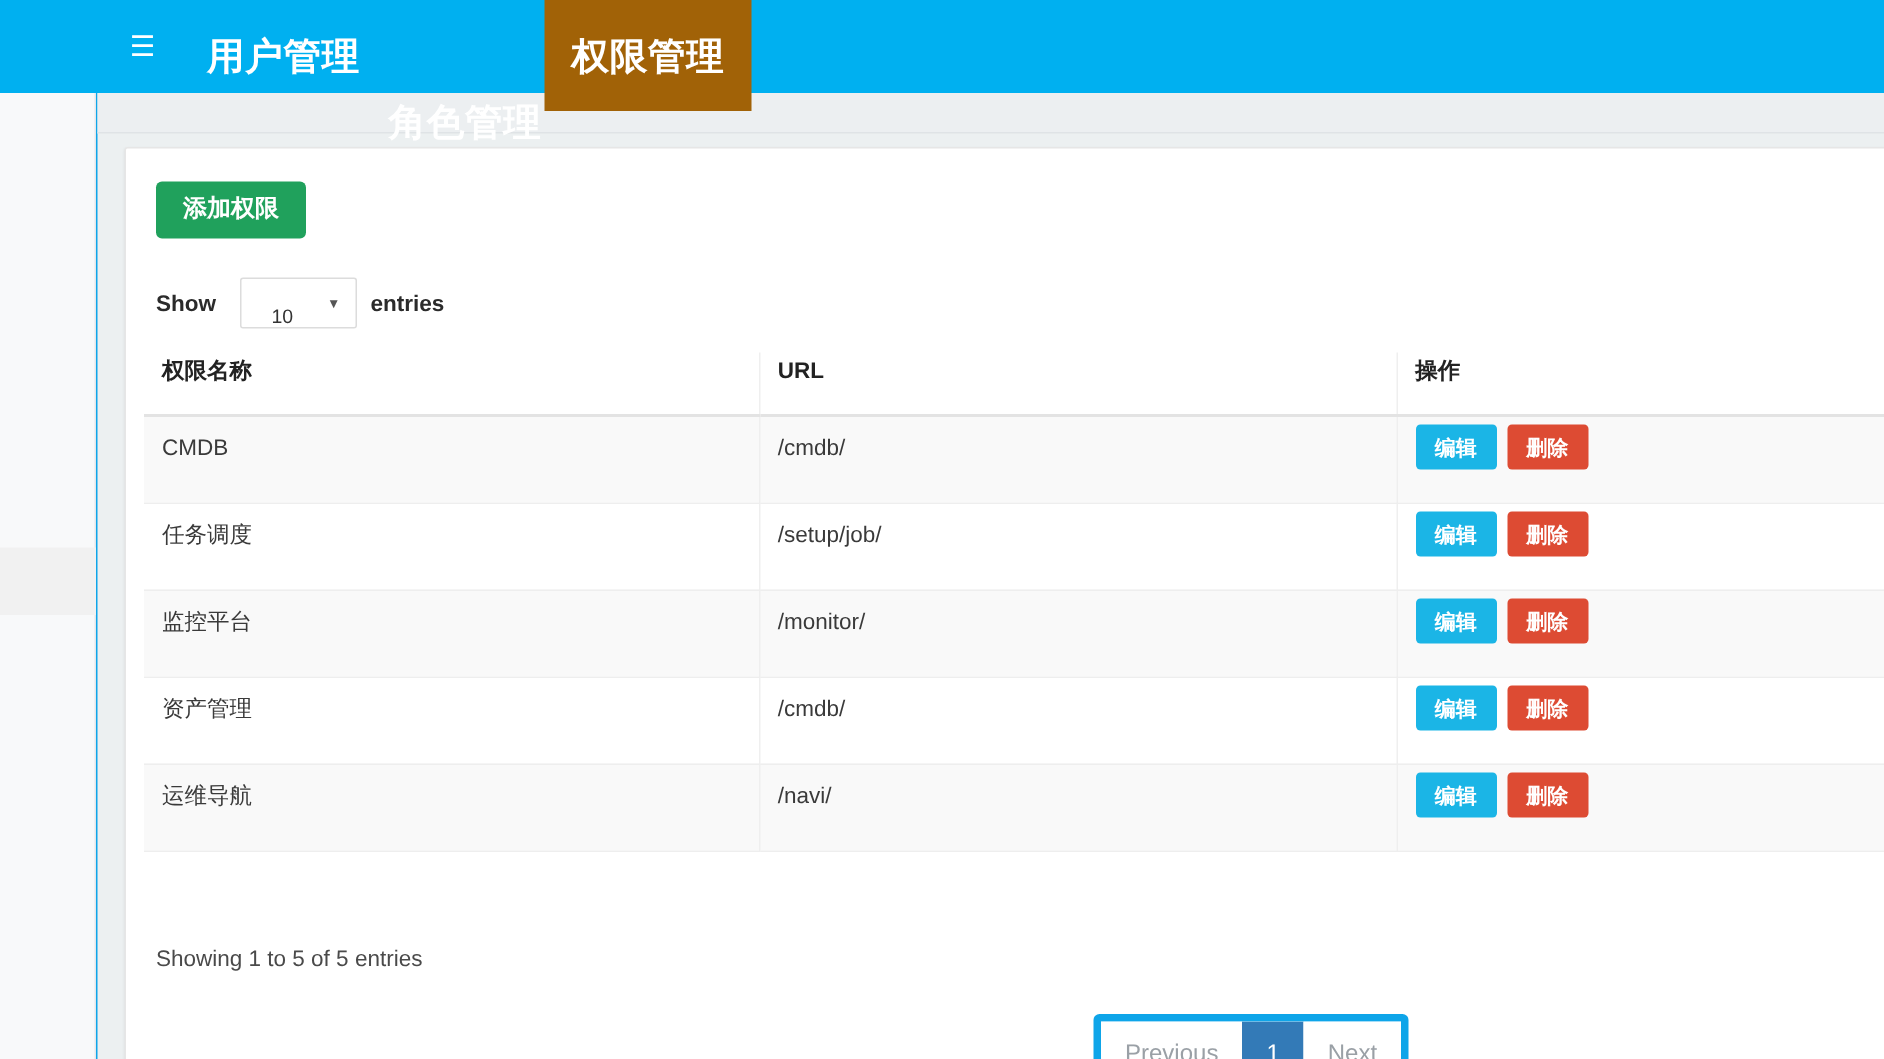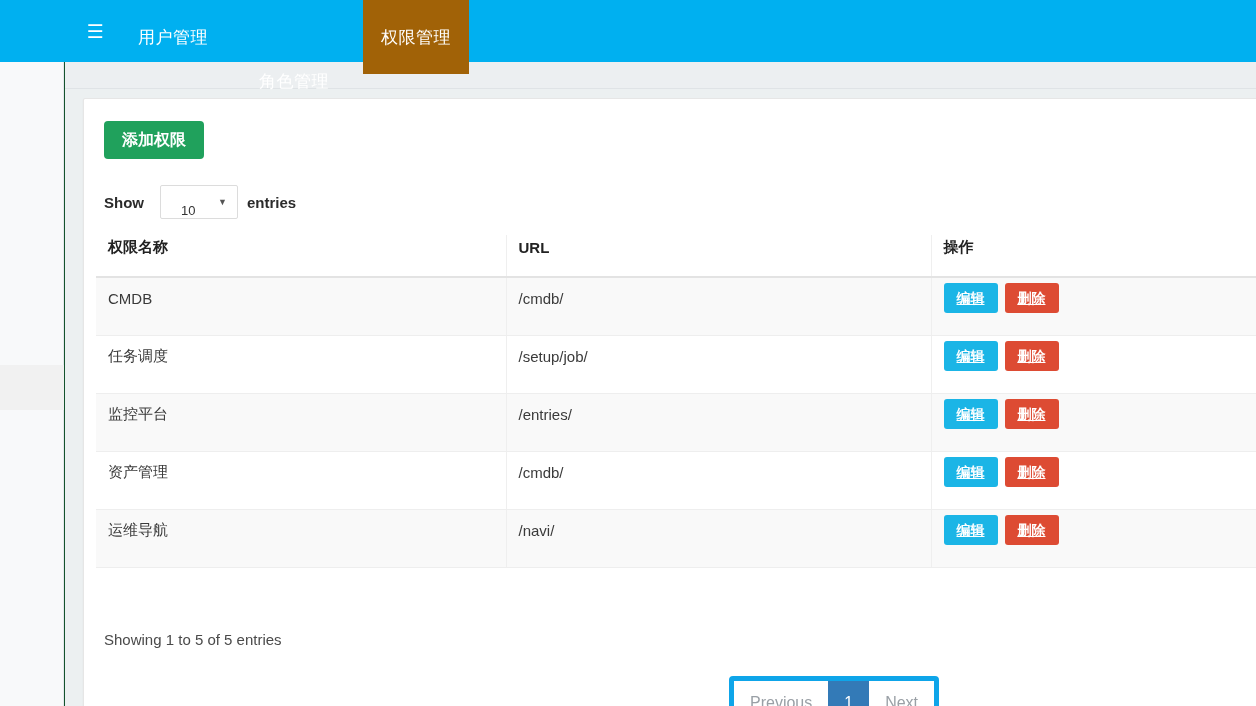--- a/index.html
+++ b/index.html
@@ -34,36 +34,36 @@
     cursor: pointer;
     user-select: none;
   }
   .nav-item {
     position: absolute;
     top: 0;
     height: 74px;
     display: flex; align-items: center;
     padding: 0 18px;
     color: #ffffff;
-    font-size: 17px;
-    font-weight: normal;
+    font-size: 25px;
+    font-weight: bold;
     letter-spacing: .5px;
     cursor: pointer;
     white-space: nowrap;
   }
   .nav-item.n1 { left: 120px; }
   .nav-item.n2 { left: 241px; margin-top: 44px; }
   .nav-item.n3 { left: 363px; background: #a16207; text-align: center; }
 
   
   .page {
     position: absolute;
     top: 62px; left: 0;
     width: 1256px; height: 644px;
-    background: #14532d;
+    background: #0ea5e9;
   }
   
   .sidebar {
     position: absolute;
     top: 0; left: 0;
     width: 64px; height: 644px;
     background: #f8f9fa;
     border-right: 1px solid #e3e7eb;
   }
   .sidebar-highlight {
@@ -208,21 +208,20 @@
   .btn-sm {
     border: none;
     border-radius: 3px;
     color: #ffffff;
     font-size: 14px;
     font-weight: bold;
     font-family: "Liberation Sans", "DejaVu Sans", sans-serif;
     padding: 8px 13px;
     line-height: 1;
     cursor: pointer;
-    text-decoration: underline;
   }
   .btn-edit { background: #1bb5e6; }
   .btn-del  { background: #dd4b33; }
 
   
   .dt-info {
     position: absolute;
     top: 532px; left: 20px;
     font-size: 15px;
     color: #4a4a4a;
@@ -316,21 +315,21 @@
             <td>/setup/job/</td>
             <td>
               <div class="act-wrap">
                 <button class="btn-sm btn-edit">编辑</button>
                 <button class="btn-sm btn-del">删除</button>
               </div>
             </td>
           </tr>
           <tr>
             <td>监控平台</td>
-            <td>/entries/</td>
+            <td>/monitor/</td>
             <td>
               <div class="act-wrap">
                 <button class="btn-sm btn-edit">编辑</button>
                 <button class="btn-sm btn-del">删除</button>
               </div>
             </td>
           </tr>
           <tr>
             <td>资产管理</td>
             <td>/cmdb/</td>

